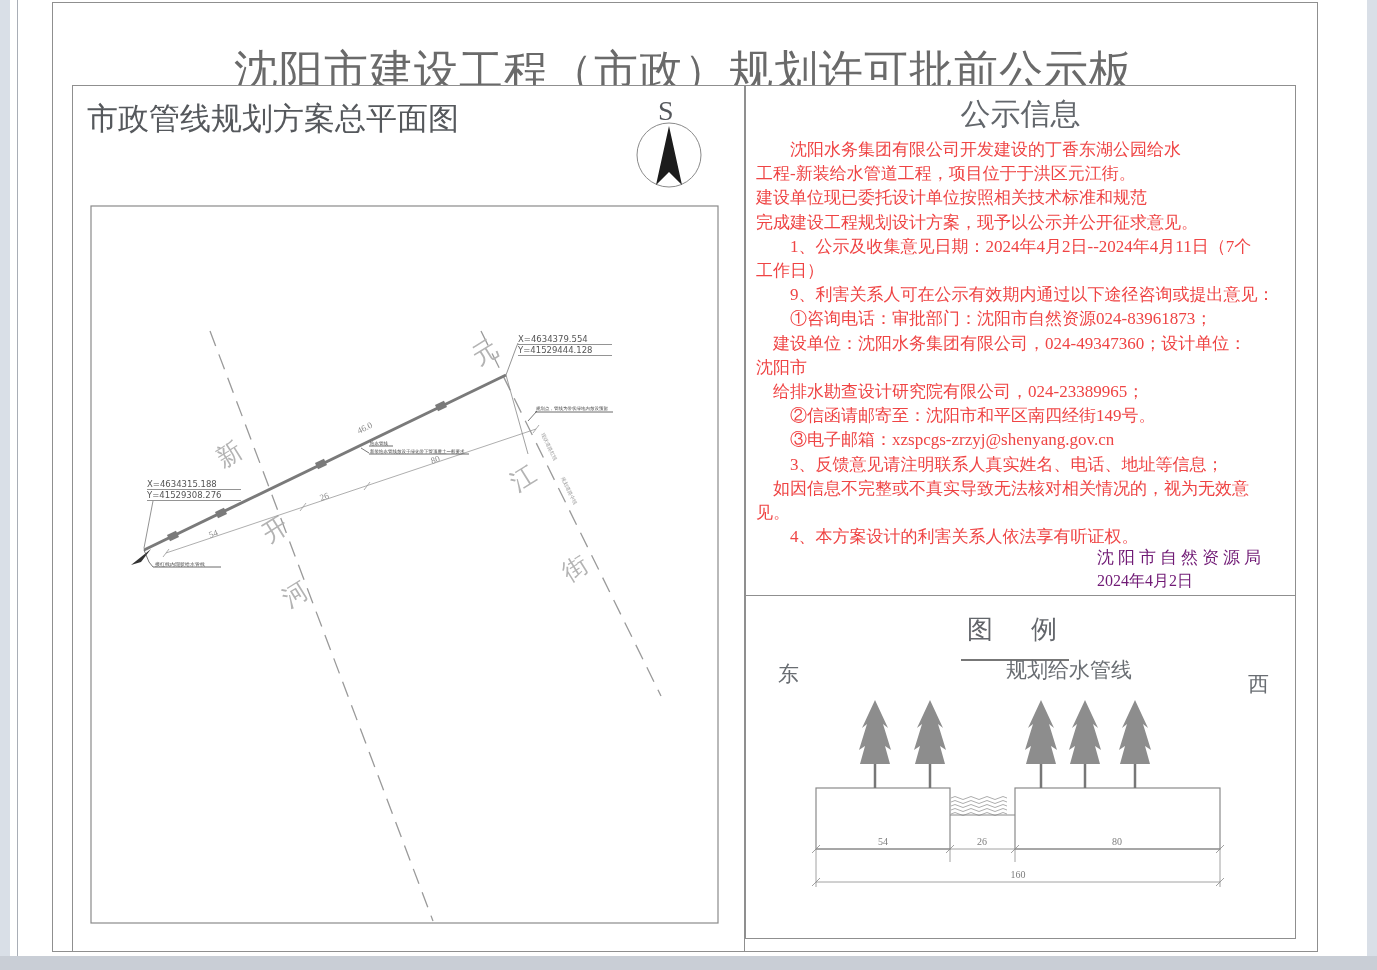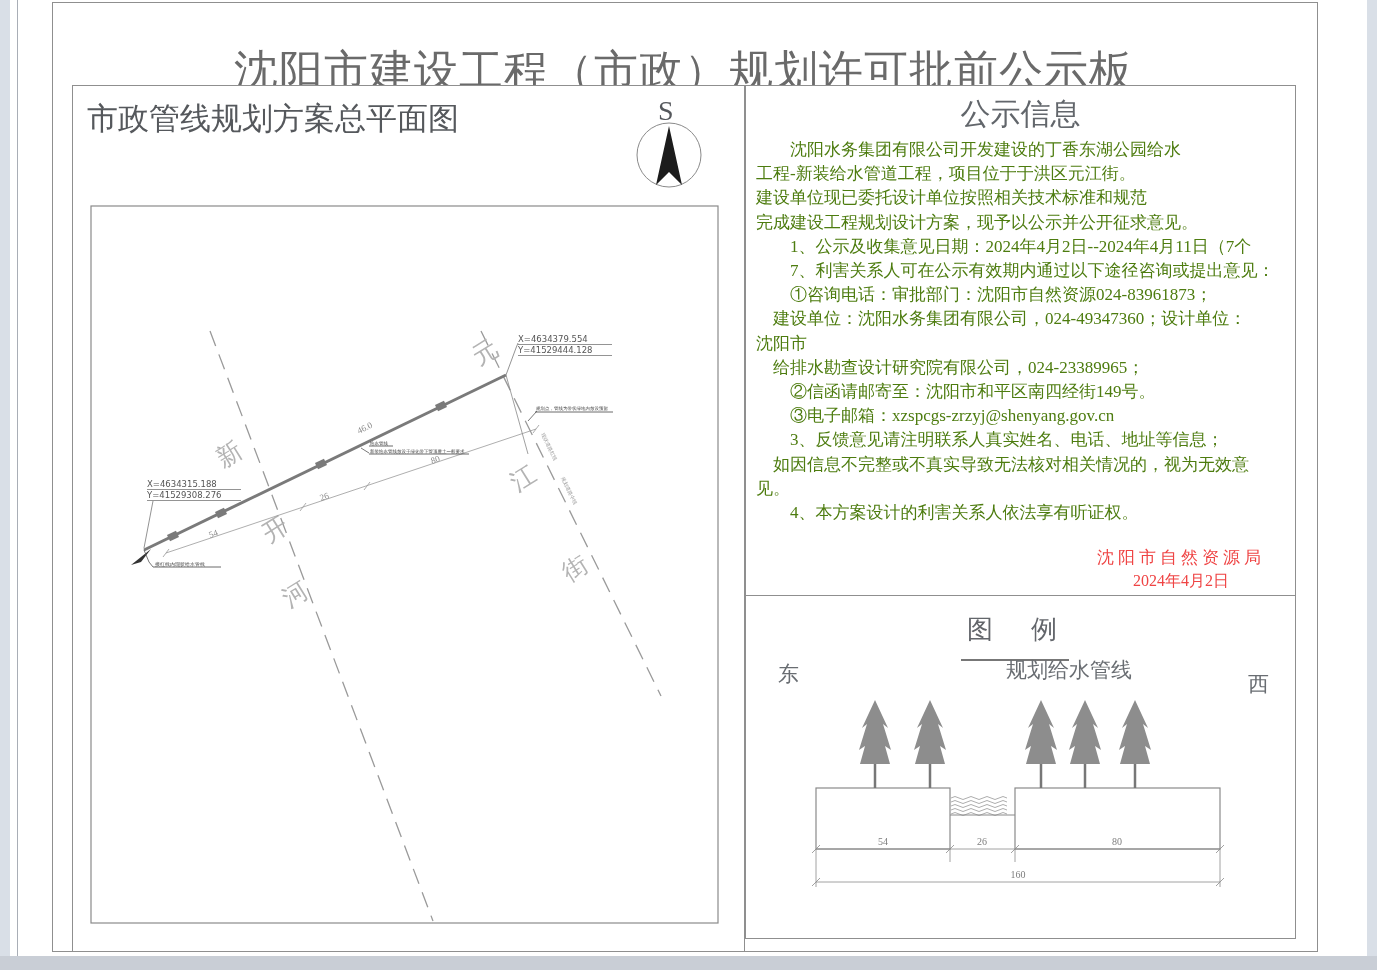--- a/index.html
+++ b/index.html
@@ -9,22 +9,22 @@
   .edge-line{position:absolute;left:17px;top:0;height:956px;border-left:1px solid #a9aeb6;}
   .frame{position:absolute;left:52px;top:2px;width:1264px;height:948px;border:1.5px solid #8f8f8f;}
   .main-title{position:absolute;left:52px;top:14px;width:1264px;text-align:center;
         font-size:44px;letter-spacing:1px;color:#6a6a6a;margin-top:28px;}
   .left-panel{position:absolute;left:72px;top:85px;width:671px;height:865px;border:1.5px solid #8f8f8f;background:#fff;}
   .panel-title{position:absolute;left:14px;top:12px;font-size:31px;color:#55585c;}
   .plan-svg{position:absolute;left:0;top:0;}
   .right-top{position:absolute;left:745px;top:85px;width:549px;height:510px;border:1.5px solid #8f8f8f;background:#fff;}
   .notice-title{position:absolute;left:0;top:8px;width:100%;text-align:center;font-size:30px;color:#62666b;}
   .notice-body{position:absolute;left:10px;top:52px;width:534px;}
-  .nline{white-space:pre-wrap;font-size:17px;line-height:24.2px;color:#4d7c0f;}
-  .sign-block{position:absolute;right:30px;bottom:4px;text-align:center;color:#ef4444;}
+  .nline{white-space:pre-wrap;font-size:17px;line-height:24.2px;color:#ef4444;}
+  .sign-block{position:absolute;right:30px;bottom:4px;color:#701a75;}
   .sign-org{font-size:17px;letter-spacing:4px;line-height:23px;}
   .sign-date{font-size:16px;line-height:23px;}
   .right-bottom{position:absolute;left:745px;top:595px;width:549px;height:342px;border:1.5px solid #8f8f8f;border-top-width:1.5px;background:#fff;}
   .legend-title{position:absolute;left:215px;top:16px;font-size:26px;color:#63666b;
         border-bottom:2px solid #777;padding:0 6px 12px 6px;letter-spacing:6px;}
   .legend-item{position:absolute;left:260px;top:60px;font-size:21px;color:#696d72;}
   .dir-east{position:absolute;left:32px;top:64px;font-size:21px;color:#696d72;}
   .dir-west{position:absolute;left:502px;top:74px;font-size:21px;color:#696d72;}
   .section-svg{position:absolute;left:62px;top:98px;}
   .dash{stroke:#9a9a9a;stroke-width:1.3;stroke-dasharray:16,9;}
@@ -144,21 +144,22 @@
   </div>
 
   <div class="right-top">
     <div class="notice-title">公示信息</div>
     <div class="notice-body">
       <div class="nline">　　沈阳水务集团有限公司开发建设的丁香东湖公园给水</div>
       <div class="nline">工程-新装给水管道工程，项目位于于洪区元江街。</div>
       <div class="nline">建设单位现已委托设计单位按照相关技术标准和规范</div>
       <div class="nline">完成建设工程规划设计方案，现予以公示并公开征求意见。</div>
       <div class="nline">　　1、公示及收集意见日期：2024年4月2日--2024年4月11日（7个</div>
-      <div class="nline">　　7、利害关系人可在公示有效期内通过以下途径咨询或提出意见：</div>
+      <div class="nline">工作日）</div>
+      <div class="nline">　　9、利害关系人可在公示有效期内通过以下途径咨询或提出意见：</div>
       <div class="nline">　　①咨询电话：审批部门：沈阳市自然资源024-83961873；</div>
       <div class="nline">　建设单位：沈阳水务集团有限公司，024-49347360；设计单位：</div>
       <div class="nline">沈阳市</div>
       <div class="nline">　给排水勘查设计研究院有限公司，024-23389965；</div>
       <div class="nline">　　②信函请邮寄至：沈阳市和平区南四经街149号。</div>
       <div class="nline">　　③电子邮箱：xzspcgs-zrzyj@shenyang.gov.cn</div>
       <div class="nline">　　3、反馈意见请注明联系人真实姓名、电话、地址等信息；</div>
       <div class="nline">　如因信息不完整或不真实导致无法核对相关情况的，视为无效意</div>
       <div class="nline">见。</div>
       <div class="nline">　　4、本方案设计的利害关系人依法享有听证权。</div>

